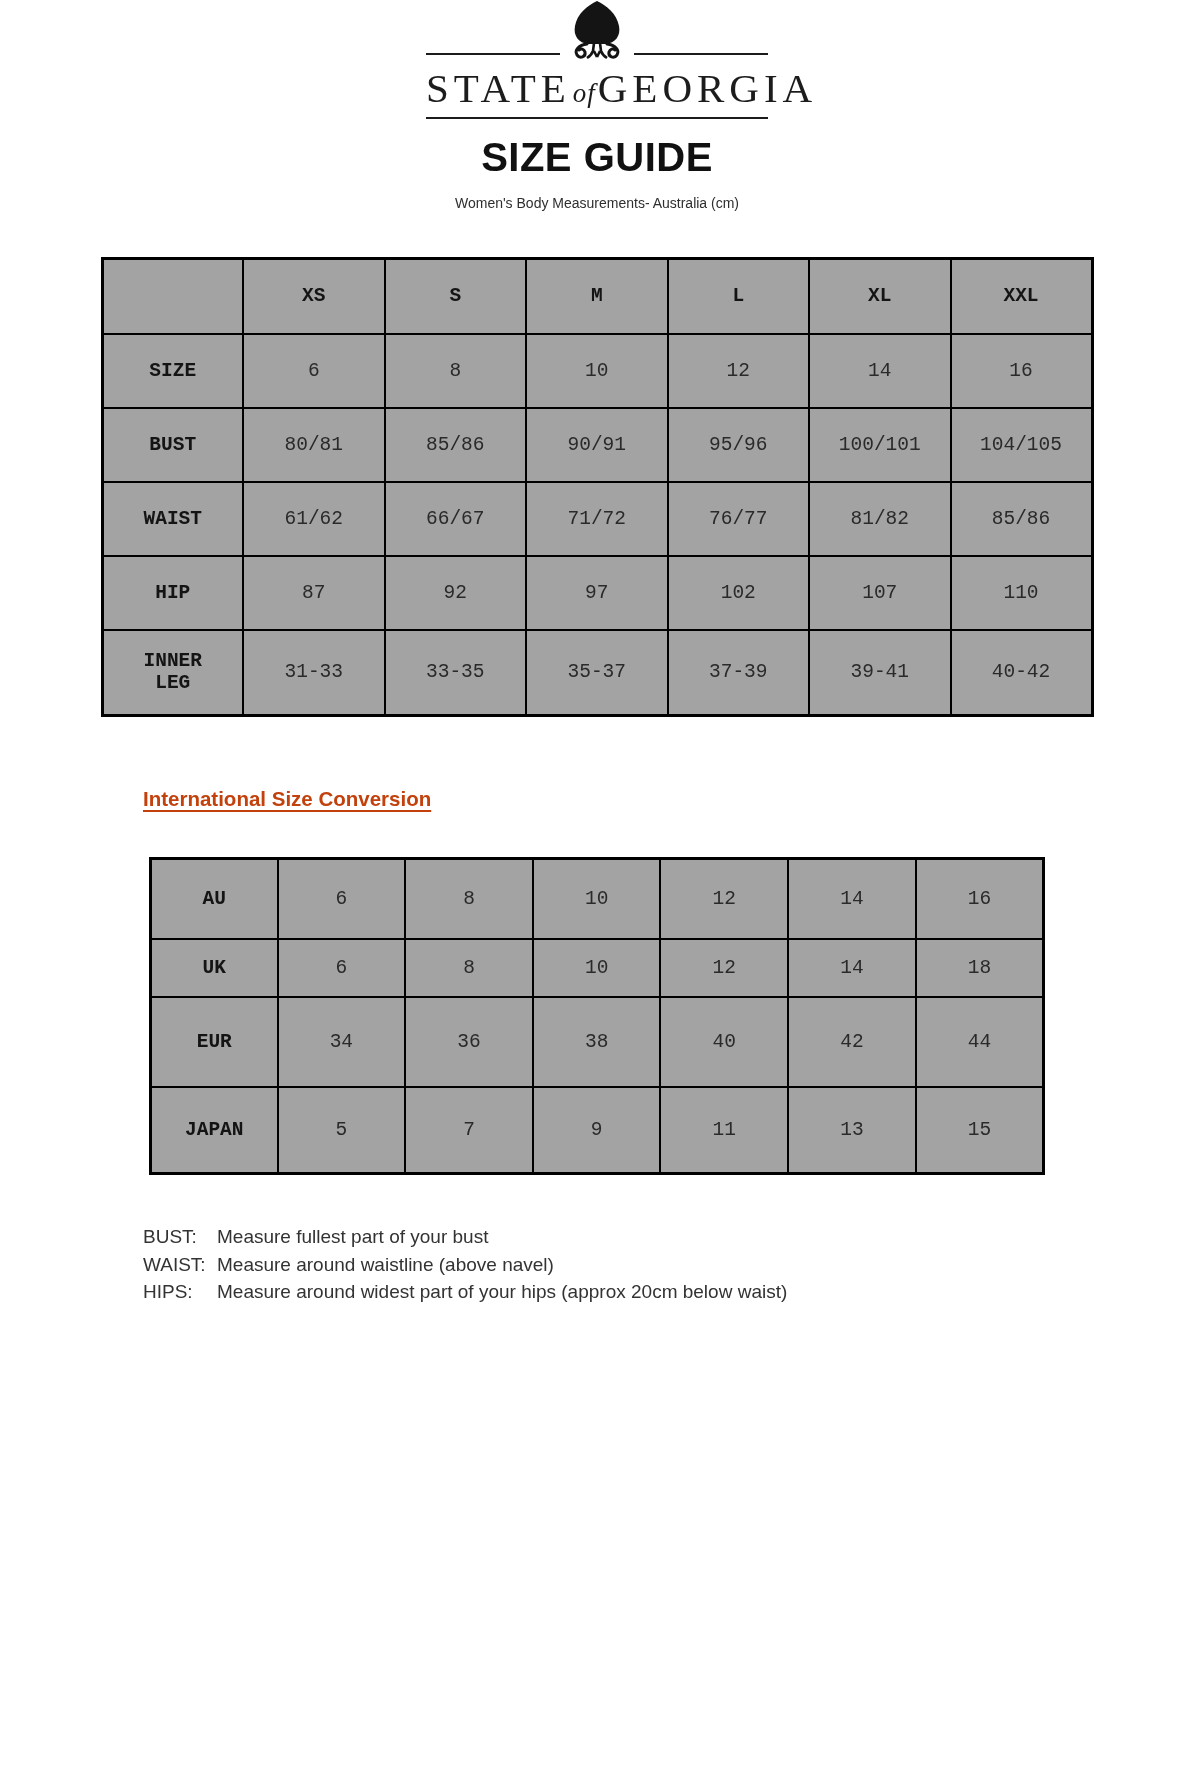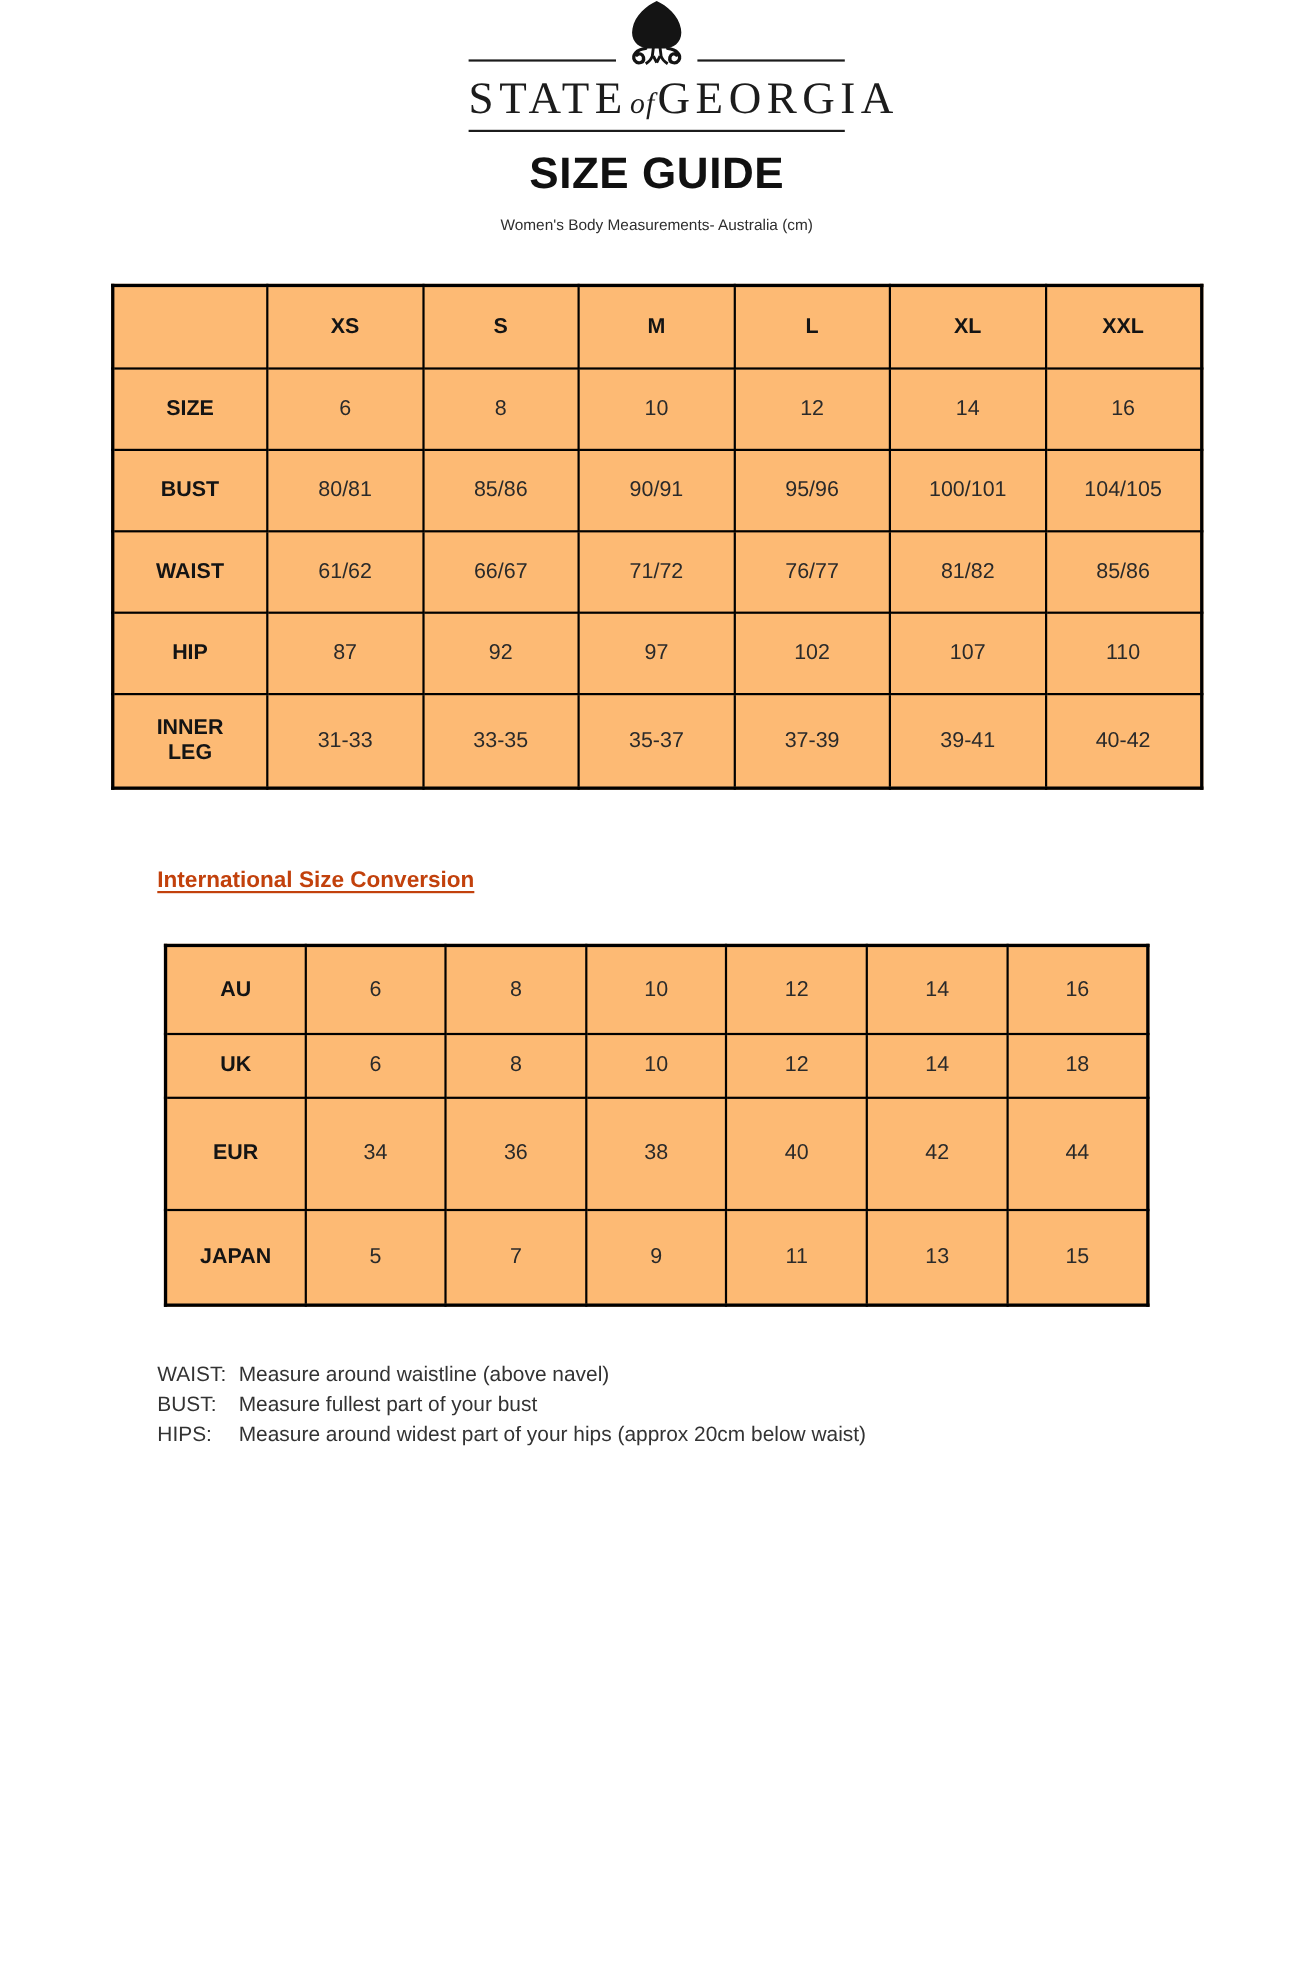--- a/index.html
+++ b/index.html
@@ -47,40 +47,40 @@
     color: #111;
   }
   .subtitle {
     margin: 15px 0 0 0;
     text-align: center;
     font-size: 14px;
     color: #2e2e2e;
   }
 
   
-  table { border-collapse: collapse; table-layout: fixed; background: #fdba74; }
+  table { border-collapse: collapse; table-layout: fixed; background: #a3a3a3; font-family: Liberation Mono, monospace; }
   th, td {
     border: 2px solid #000;
     text-align: center;
     vertical-align: middle;
     padding: 2px 4px;
     overflow: hidden;
   }
   th { font-weight: bold; font-size: 19.5px; color: #141414; white-space: pre-line; }
   td { font-weight: normal; font-size: 19.5px; color: #2a2a2a; }
 
   .measure-table { width: 993px; margin: 46px auto 0 auto; border: 3px solid #000; }
   .conv-table    { width: 896px; margin: 46px auto 0 auto; border: 3px solid #000; }
 
   tr.h75 { height: 75px; }
   tr.h74 { height: 74px; }
   tr.h86 { height: 86px; }
   tr.h80 { height: 80px; }
   tr.h78 { height: 58px; }
-  tr.h102 { height: 102px; }
+  tr.h102 { height: 90px; }
   tr.h87 { height: 87px; }
 
   
   .conv-heading {
     margin: 70px 0 0 143px;
     font-size: 20.5px;
     font-weight: bold;
     color: #c2410c;
     text-decoration: underline;
     text-decoration-thickness: 2px;
@@ -240,26 +240,26 @@
       <td>9</td>
       <td>11</td>
       <td>13</td>
       <td>15</td>
     </tr>
   </tbody>
     </table>
 
   <div class="notes">
     <div class="note-row">
+      <span>BUST:</span>
+      <span>Measure fullest part of your bust</span>
+    </div>
+    <div class="note-row">
       <span>WAIST:</span>
       <span>Measure around waistline (above navel)</span>
-    </div>
-    <div class="note-row">
-      <span>BUST:</span>
-      <span>Measure fullest part of your bust</span>
     </div>
     <div class="note-row">
       <span>HIPS:</span>
       <span>Measure around widest part of your hips (approx 20cm below waist)</span>
     </div>
   </div>
 
 </div>
 
 </body></html>

